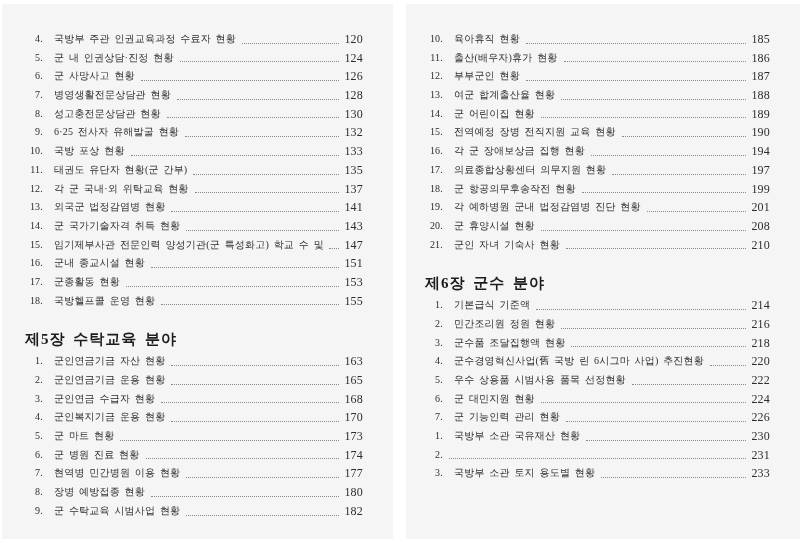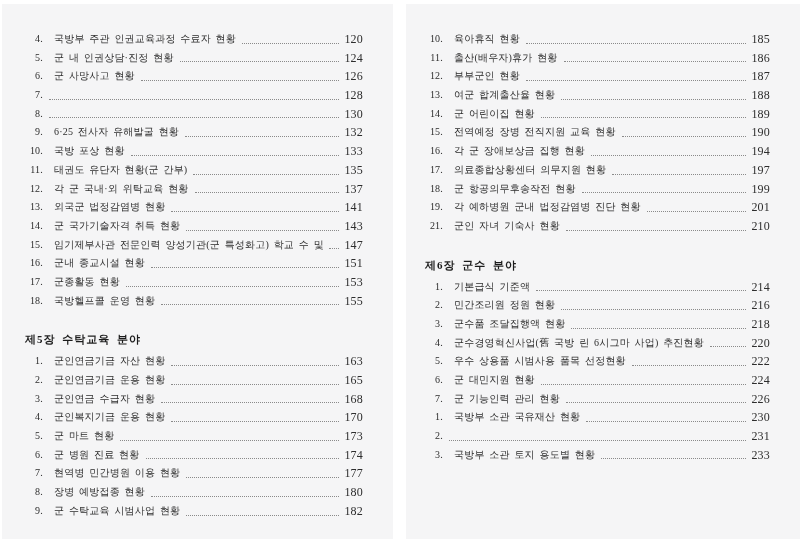--- a/index.html
+++ b/index.html
@@ -14,21 +14,21 @@
   body{font-family:"Liberation Serif","DejaVu Serif",serif;color:var(--text);}
   .spread{display:flex;padding-top:4px;padding-left:2px;height:539px;background:var(--bg);}
   .page{background:var(--page-bg);height:535px;padding-top:26px;}
   .page-left{width:391px;padding-left:23px;padding-right:30px;margin-right:13px;}
   .page-right{width:394px;padding-left:19px;padding-right:30px;}
   .entry{display:flex;height:18.7px;line-height:18.7px;font-size:10px;letter-spacing:.2px;word-spacing:2px;}
   .entry .no{flex:0 0 18px;width:18px;text-align:right;}
   .entry .title{margin-left:11px;white-space:nowrap;overflow:hidden;flex-shrink:1;}
   .entry .leader{flex:1 1 10px;min-width:10px;border-bottom:1px dotted var(--leader);align-self:flex-end;margin:0 5px 5px 6px;height:1px;}
   .entry .pageno{flex:0 0 auto;font-size:12px;}
-  .chapter{font-size:11px;font-weight:bold;color:var(--heading);letter-spacing:1px;word-spacing:3px;margin:21px 0 5px 0;line-height:16px;}
+  .chapter{font-size:15px;font-weight:bold;color:var(--heading);letter-spacing:1px;word-spacing:3px;margin:21px 0 5px 0;line-height:16px;}
 </style>
 </head>
 <body>
 
 <div class="spread">
   <div class="page page-left">
       <div class="entry">
         <span class="no">4.</span>
         <span class="title">국방부 주관 인권교육과정 수료자 현황</span>
         <span class="leader"></span>
@@ -41,25 +41,27 @@
         <span class="pageno">124</span>
       </div>
       <div class="entry">
         <span class="no">6.</span>
         <span class="title">군 사망사고 현황</span>
         <span class="leader"></span>
         <span class="pageno">126</span>
       </div>
       <div class="entry">
         <span class="no">7.</span>
+        <span class="title">병영생활전문상담관 현황</span>
         <span class="leader"></span>
         <span class="pageno">128</span>
       </div>
       <div class="entry">
         <span class="no">8.</span>
+        <span class="title">성고충전문상담관 현황</span>
         <span class="leader"></span>
         <span class="pageno">130</span>
       </div>
       <div class="entry">
         <span class="no">9.</span>
         <span class="title">6·25 전사자 유해발굴 현황</span>
         <span class="leader"></span>
         <span class="pageno">132</span>
       </div>
       <div class="entry">
@@ -225,20 +227,26 @@
         <span class="no">18.</span>
         <span class="title">군 항공의무후송작전 현황</span>
         <span class="leader"></span>
         <span class="pageno">199</span>
       </div>
       <div class="entry">
         <span class="no">19.</span>
         <span class="title">각 예하병원 군내 법정감염병 진단 현황</span>
         <span class="leader"></span>
         <span class="pageno">201</span>
+      </div>
+      <div class="entry">
+        <span class="no">20.</span>
+        <span class="title">군 휴양시설 현황</span>
+        <span class="leader"></span>
+        <span class="pageno">208</span>
       </div>
       <div class="entry">
         <span class="no">21.</span>
         <span class="title">군인 자녀 기숙사 현황</span>
         <span class="leader"></span>
         <span class="pageno">210</span>
       </div>
       <div class="chapter">제6장 군수 분야</div>
       <div class="entry">
         <span class="no">1.</span>

